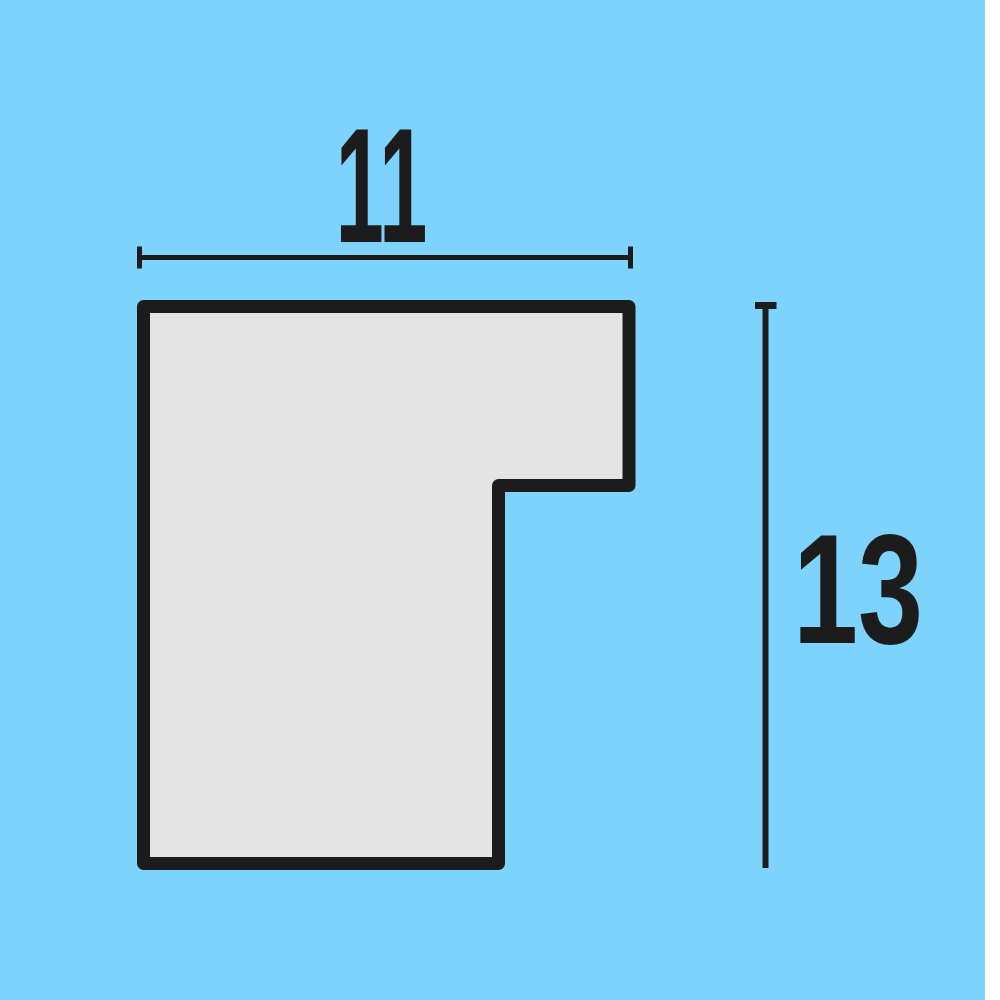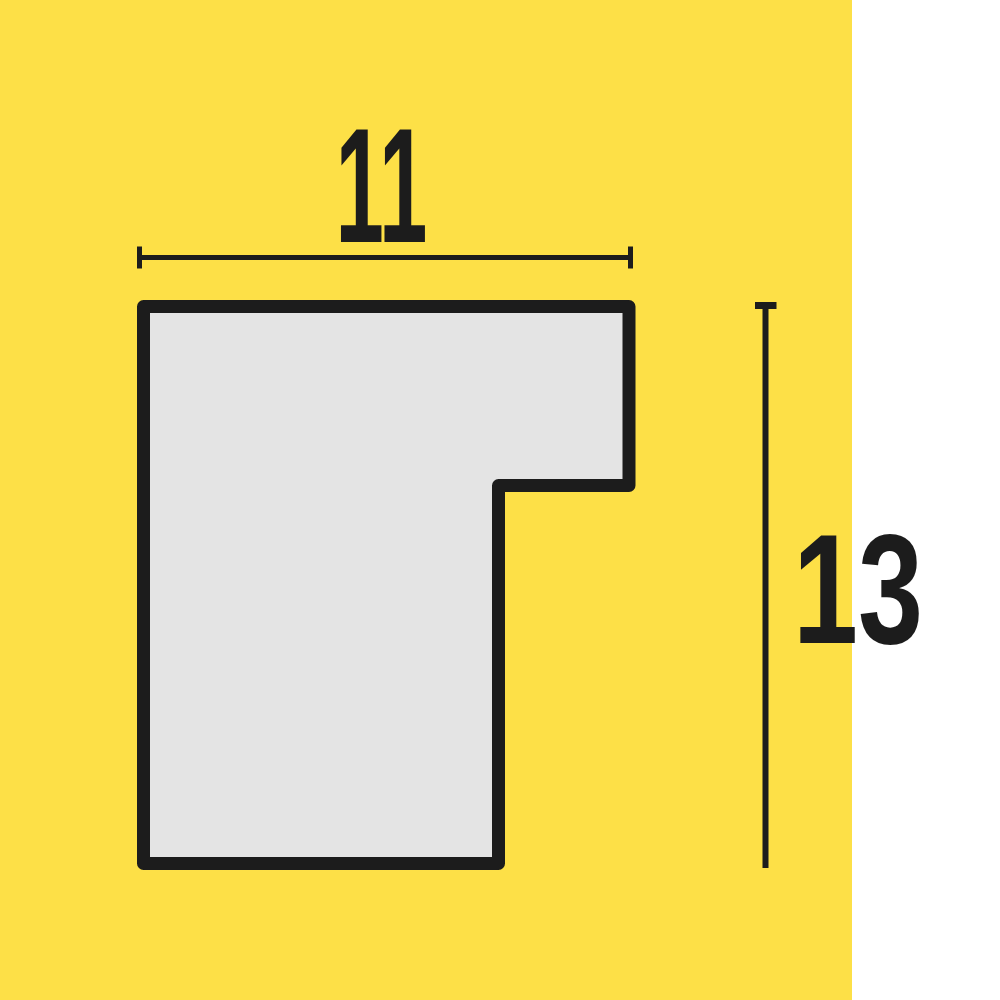--- a/index.html
+++ b/index.html
@@ -5,23 +5,23 @@
   html, body {
     margin: 0;
     padding: 0;
     width: 1000px;
     height: 1000px;
     background: #ffffff;
     overflow: hidden;
   }
   .stage {
     position: relative;
-    width: 852px;
+    width: 985px;
     height: 1000px;
-    background: #fde047;
+    background: #7dd3fc;
   }
   svg {
     display: block;
     width: 1000px;
     height: 1000px;
   }
   .dim-label {
     font-family: "Liberation Sans", "DejaVu Sans", sans-serif;
     font-weight: bold;
   }

